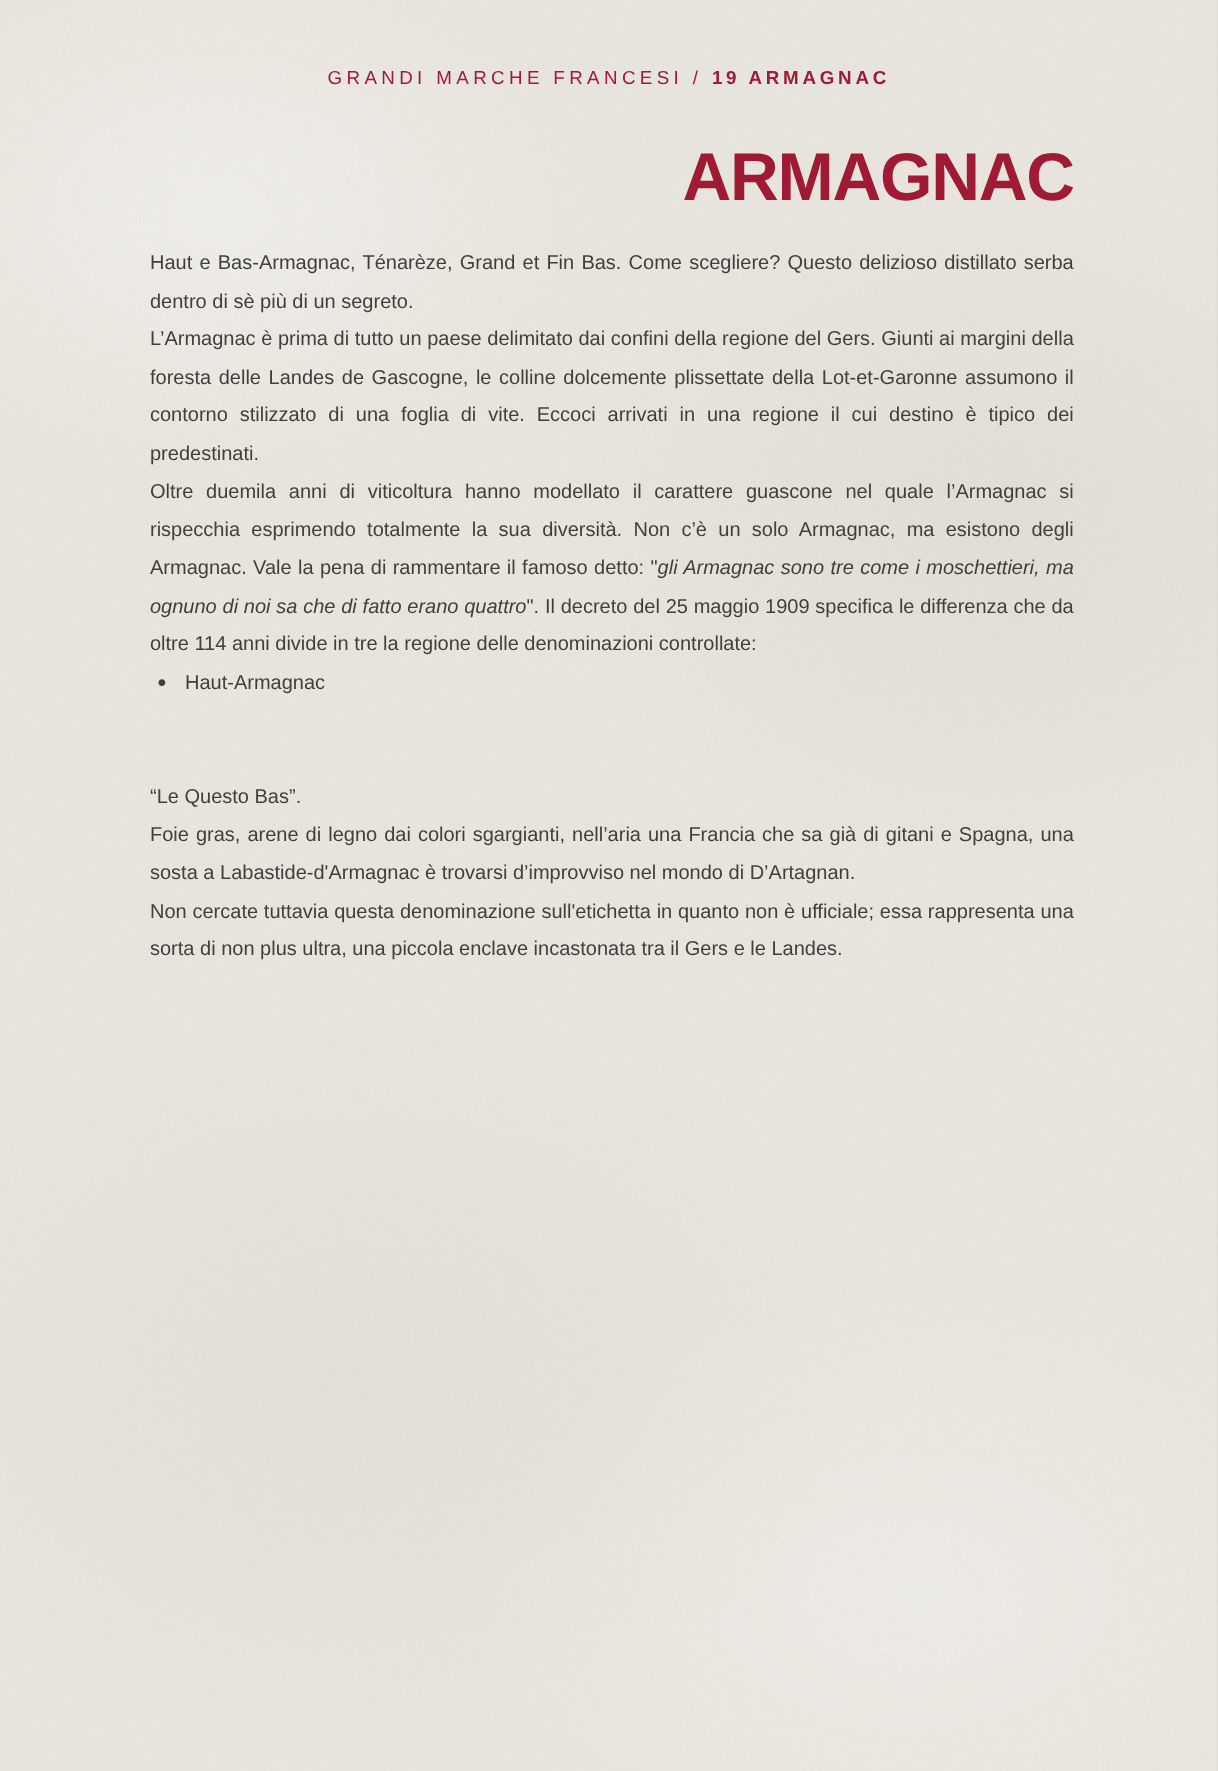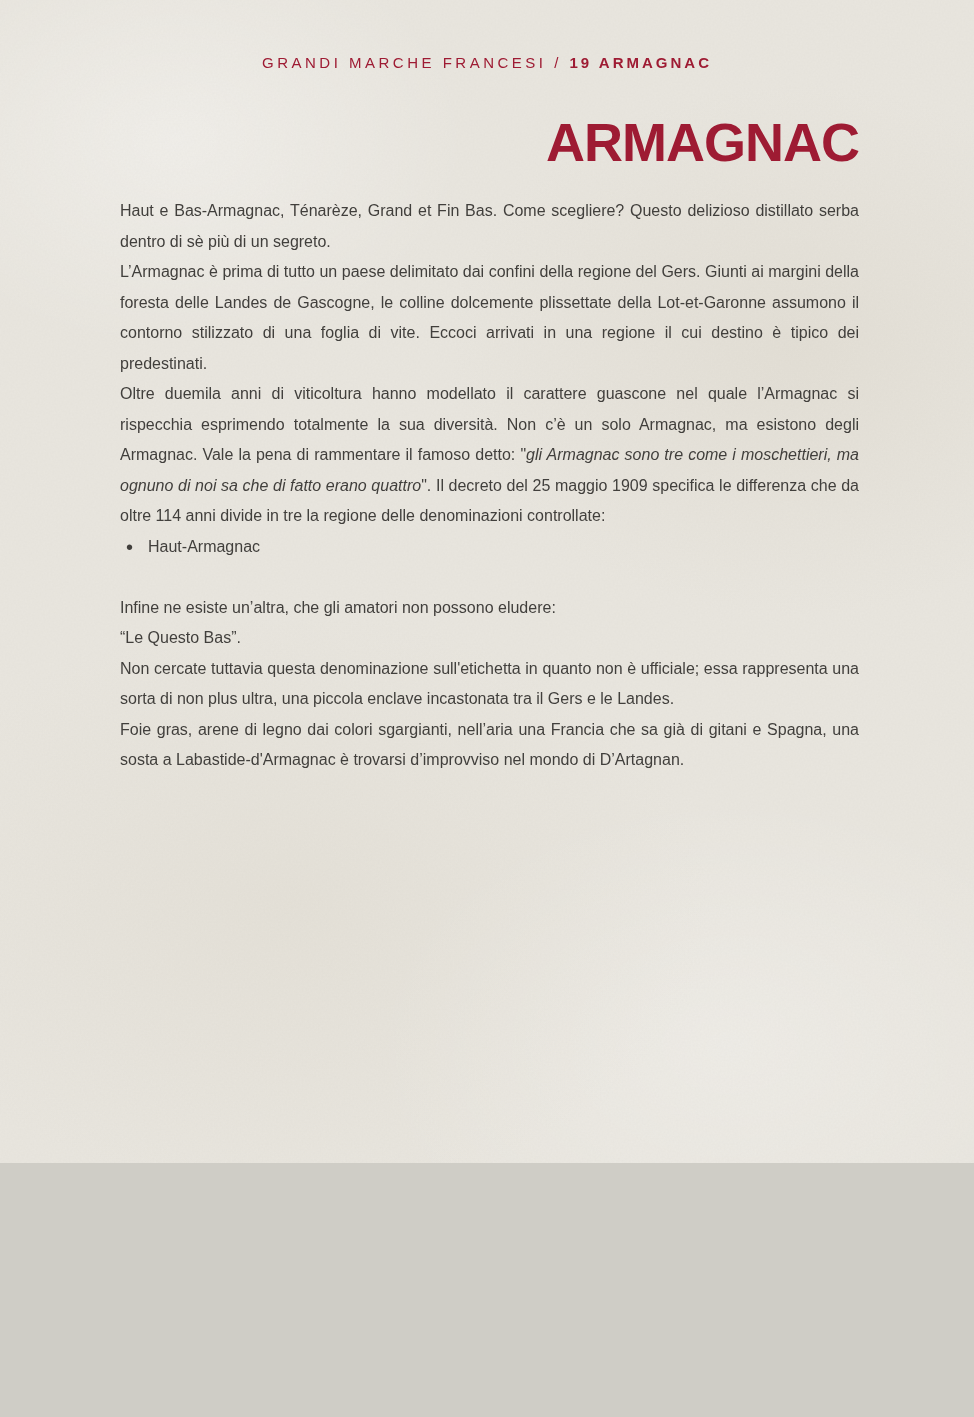--- a/index.html
+++ b/index.html
@@ -3,21 +3,21 @@
 <meta charset="utf-8">
 <style>
   html, body {
     margin: 0;
     padding: 0;
     background: #cfcdc6;
   }
   .page {
     position: relative;
     width: 974px;
-    height: 1163px;
+    height: 1417px;
     margin: 0 auto;
     background-color: #e9e6df;
     background-image:
       radial-gradient(ellipse 420px 300px at 18% 12%, rgba(255,255,255,0.35), rgba(255,255,255,0) 70%),
       radial-gradient(ellipse 500px 380px at 82% 30%, rgba(210,203,188,0.28), rgba(210,203,188,0) 70%),
       radial-gradient(ellipse 600px 420px at 30% 78%, rgba(214,208,194,0.25), rgba(214,208,194,0) 70%),
       radial-gradient(ellipse 520px 360px at 75% 90%, rgba(255,255,255,0.25), rgba(255,255,255,0) 70%);
     overflow: hidden;
     font-family: "Liberation Sans", "DejaVu Sans", sans-serif;
   }
@@ -127,22 +127,22 @@
         <p>Haut e Bas-Armagnac, Ténarèze, Grand et Fin Bas. Come scegliere? Questo delizioso distillato serba dentro di sè più di un segreto.</p>
 
         <p>L’Armagnac è prima di tutto un paese delimitato dai confini della regione del Gers. Giunti ai margini della foresta delle Landes de Gascogne, le colline dolcemente plissettate della Lot-et-Garonne assumono il contorno stilizzato di una foglia di vite. Eccoci arrivati in una regione il cui destino è tipico dei predestinati.</p>
 
         <p><span>Oltre duemila anni di viticoltura hanno modellato il carattere guascone nel quale l’Armagnac si rispecchia esprimendo totalmente la sua diversità. Non c’è un solo Armagnac, ma esistono degli Armagnac. Vale la pena di rammentare il famoso detto: "</span><em>gli Armagnac sono tre come i moschettieri, ma ognuno di noi sa che di fatto erano quattro</em><span>". Il decreto del 25 maggio 1909 specifica le differenza che da oltre 114 anni divide in tre la regione delle denominazioni controllate:</span></p>
 
         <ul class="denomination-list">
           <li>Haut-Armagnac</li>
         </ul>
 
-        <p class="para-grandbas"><span>Infine ne esiste un’altra, che gli amatori non possono eludere:</span><br><span>“Le Questo Bas”.</span></p>
+        <p class="para-grandbas"><br><span>“Le Questo Bas”.</span></p>
+
+        <p>Foie gras, arene di legno dai colori sgargianti, nell’aria una Francia che sa già di gitani e Spagna, una sosta a Labastide-d'Armagnac è trovarsi d’improvviso nel mondo di D’Artagnan.</p>
 
         <p>Non cercate tuttavia questa denominazione sull'etichetta in quanto non è ufficiale; essa rappresenta una sorta di non plus ultra, una piccola enclave incastonata tra il Gers e le Landes.</p>
-
-        <p>Foie gras, arene di legno dai colori sgargianti, nell’aria una Francia che sa già di gitani e Spagna, una sosta a Labastide-d'Armagnac è trovarsi d’improvviso nel mondo di D’Artagnan.</p>
 
       </div>
     </div>
   </div>
 </div>
 
 </body></html>

